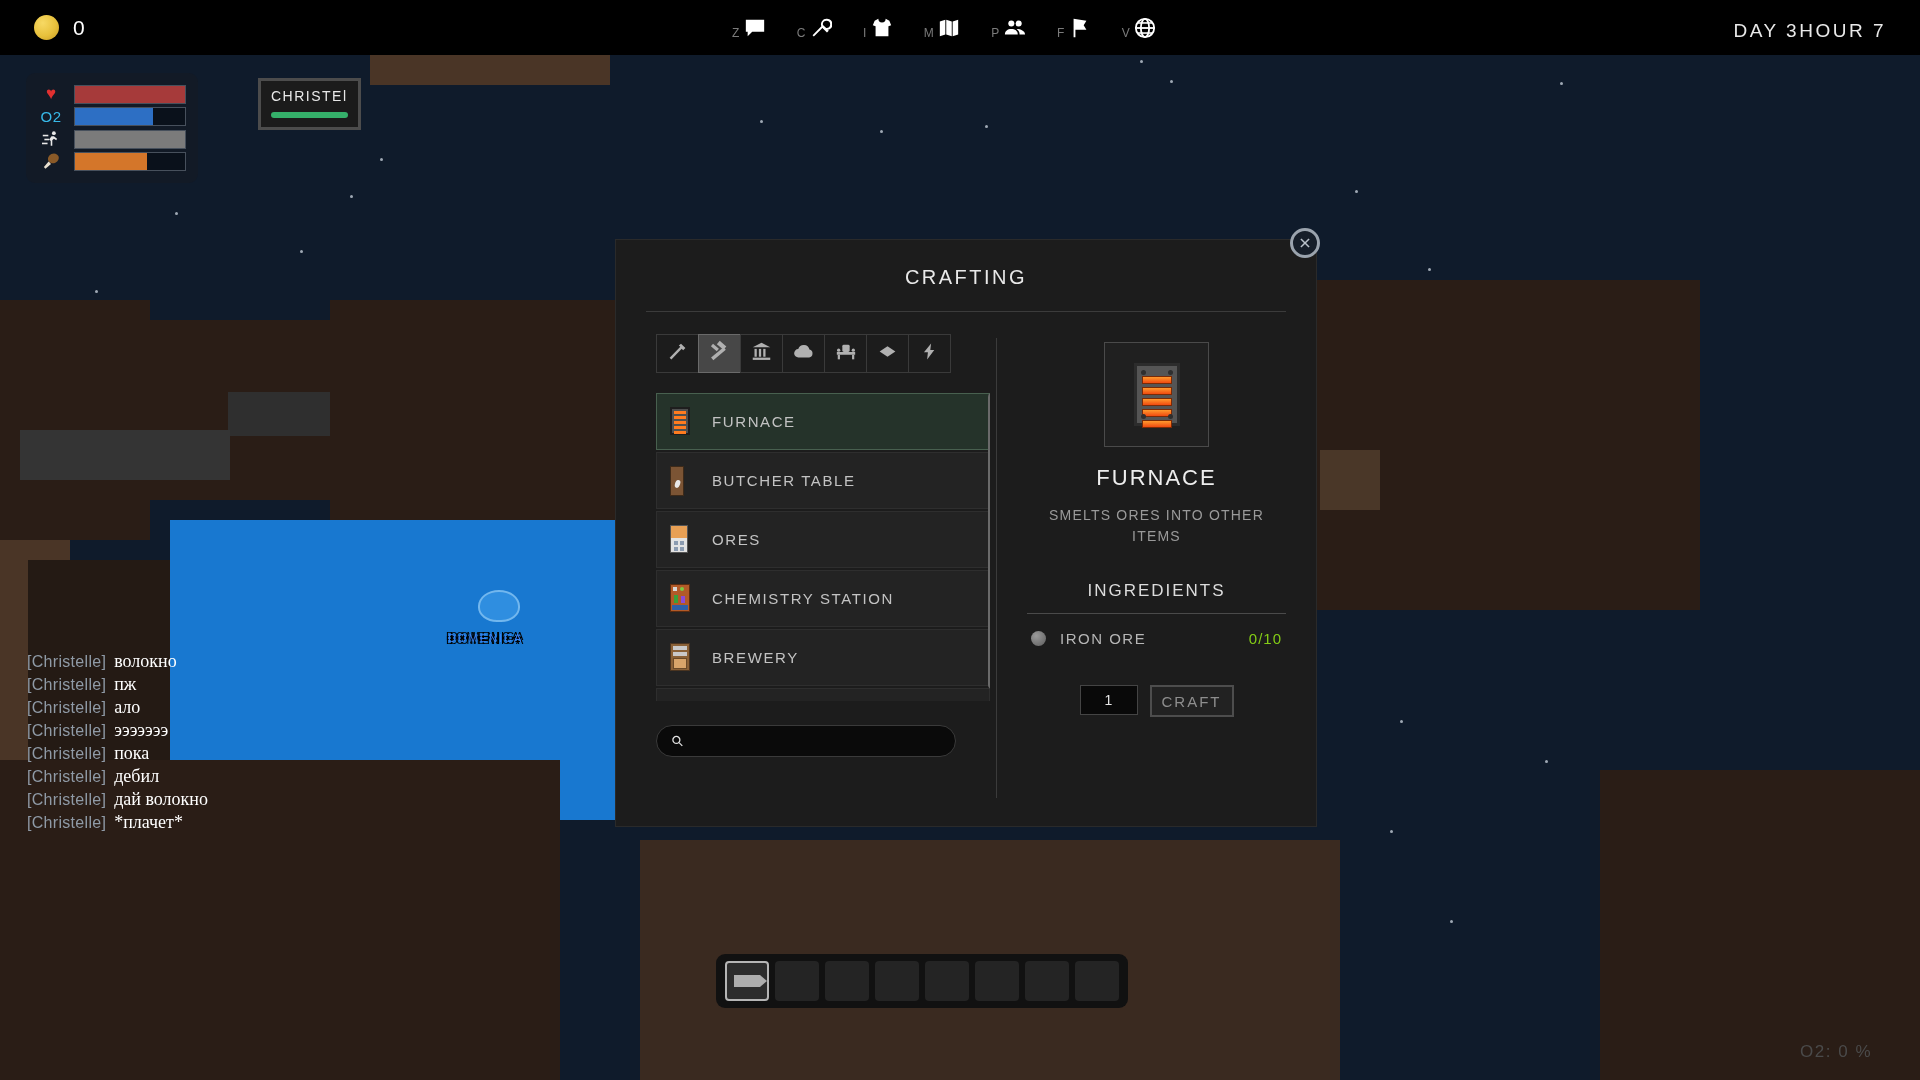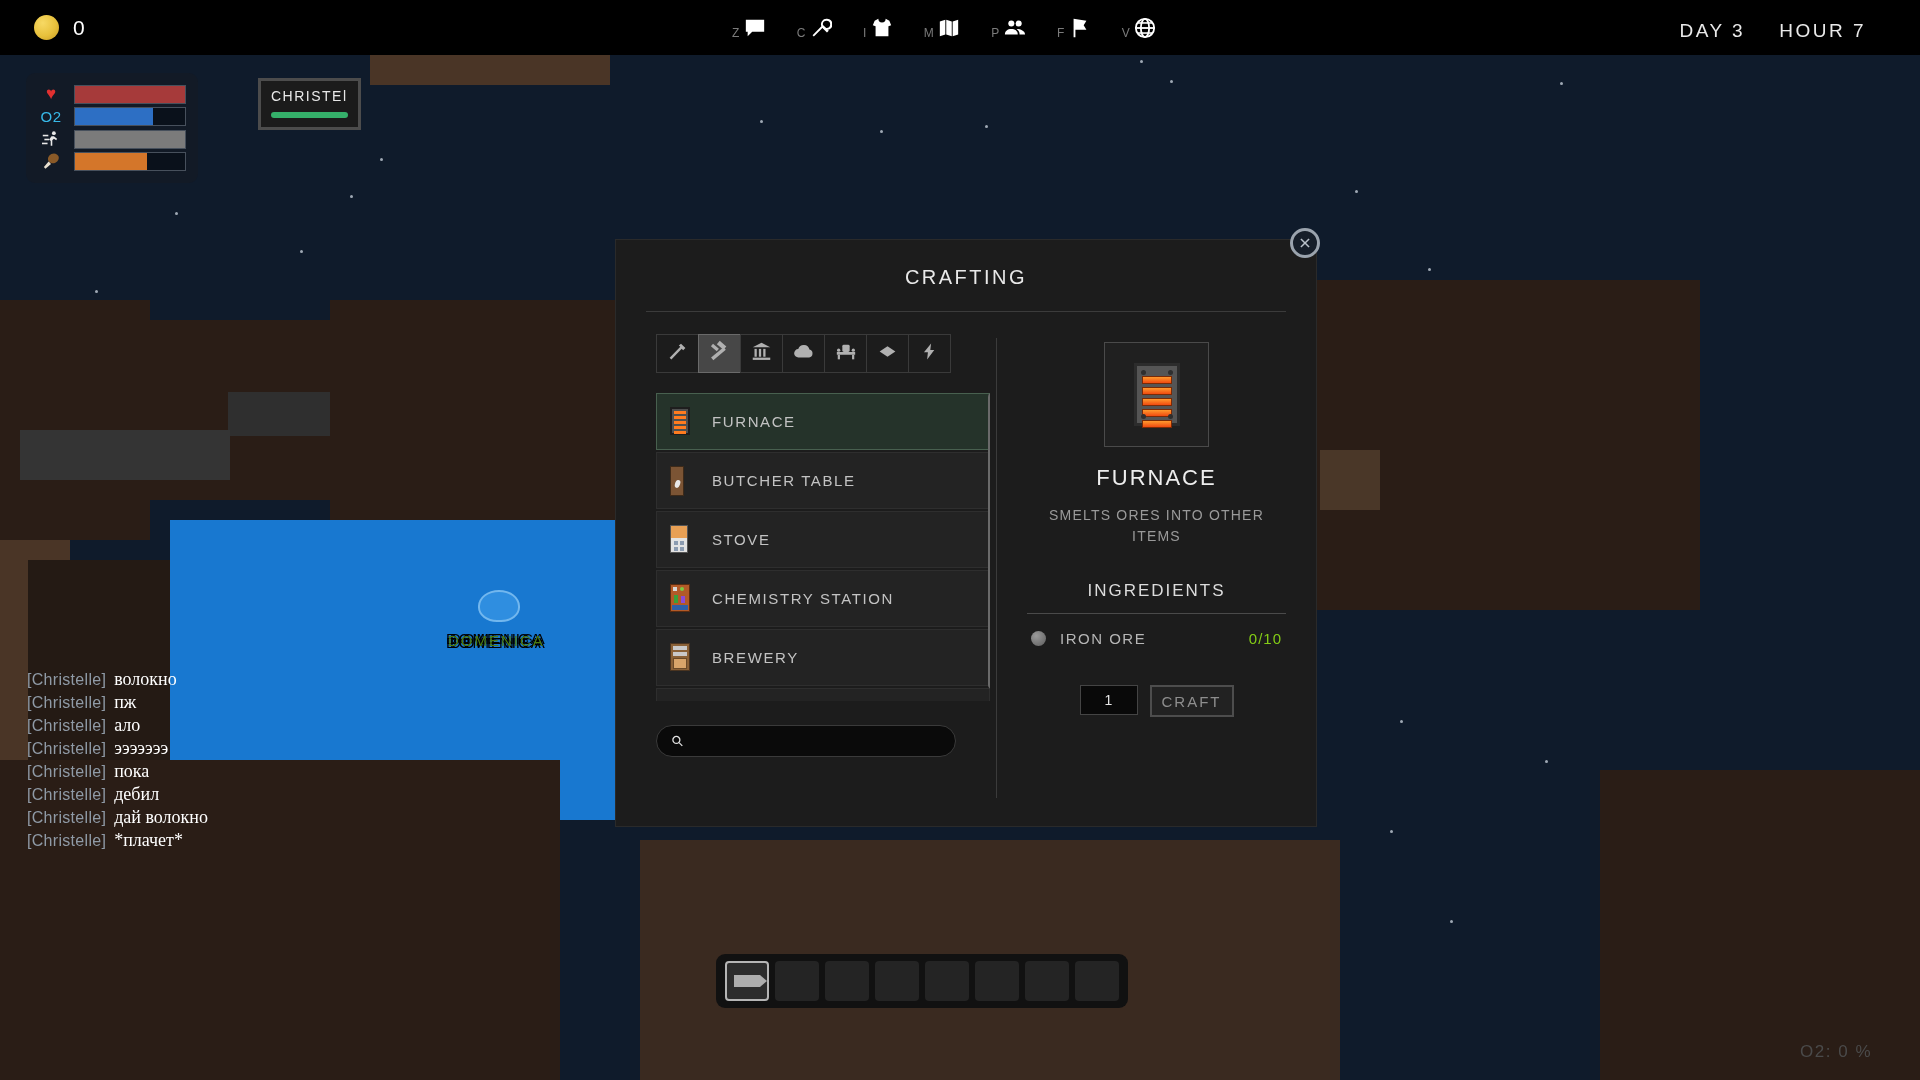--- a/index.html
+++ b/index.html
@@ -35,21 +35,21 @@
     background: radial-gradient(circle at 35% 32%, #f7d964 0%, #e8c13c 55%, #c79a20 100%);
   }
   .coin-count { color: #fff; font-size: 21px; letter-spacing: 1px; }
 
   .navicons { position: absolute; left: 732px; top: 0; height: 55px; display: flex; align-items: center; gap: 30px; }
   .navitem { position: relative; display: flex; align-items: flex-end; gap: 3px; cursor: pointer; }
   .navkey { color: #7b7b7b; font-size: 12px; line-height: 1; padding-bottom: 2px; letter-spacing: .5px; }
   .navglyph { width: 24px; height: 26px; display: flex; align-items: center; justify-content: center; }
   .navglyph svg { fill: #fff; }
 
-  .daytime { position: absolute; right: 54px; top: 0; height: 62px; display: flex; align-items: center; gap: 34px; }
+  .daytime { position: absolute; right: 34px; top: 0; height: 62px; display: flex; align-items: center; }
   .daytime span { color: #e9e9e9; font-size: 19px; letter-spacing: 2.5px; }
 
   
   .stats {
     position: absolute; left: 26px; top: 73px; width: 172px; height: 110px;
     background: #121a26; border-radius: 9px; padding: 11px 12px;
     display: flex; flex-direction: column; justify-content: space-between; z-index: 30;
   }
   .statrow { display: flex; align-items: center; gap: 10px; height: 20px; }
   .staticon { width: 26px; display: flex; align-items: center; justify-content: center; font-size: 15px; }
@@ -59,32 +59,32 @@
 
   
   .nameplate {
     position: absolute; background: #1b1b1b; border: 3px solid #4c4c4c;
     padding: 7px 10px 9px; z-index: 20; text-align: center;
   }
   .nameplate .nm { color: #e8e8e8; font-size: 14px; letter-spacing: 1.5px; white-space: nowrap; }
   .nameplate .hp { height: 6px; background: #35b06a; border-radius: 3px; margin-top: 8px; }
 
   .waterlabel {
-    position: absolute; color: #4d7c0f; font-size: 15px; letter-spacing: 2px;
+    position: absolute; color: #3b82f6; font-size: 11px; letter-spacing: 2px;
     text-shadow: 2px 2px 0 #000, -2px 2px 0 #000, 2px -2px 0 #000, -2px -2px 0 #000;
     z-index: 20;
   }
   .bubble {
     position: absolute; width: 42px; height: 32px;
     background: #2f8ee0; border: 2px solid #72b7ee; border-radius: 50% 50% 45% 45%;
     z-index: 19;
   }
 
   
-  .chat { position: absolute; left: 27px; bottom: 228px; z-index: 25; }
+  .chat { position: absolute; left: 27px; bottom: 246px; z-index: 25; }
   .chatline { font-size: 16px; line-height: 23px; white-space: nowrap; }
   .chatname { color: #8f9aa6; font-family: "Liberation Sans", sans-serif; letter-spacing: .3px; }
   .chattext { color: #fff; font-family: "Liberation Serif", serif; font-size: 18px; margin-left: 8px; }
 
   
   .minimap {
     position: absolute; right: 24px; top: 73px; width: 246px; height: 200px;
     background: #16202e; border: 2px solid #3a4654; z-index: 30; overflow: hidden;
   }
   .mm-rock { position: absolute; background: #3a2a20; }
@@ -483,21 +483,21 @@
                   <div style="width:18px;height:28px;background:#e3e3e3;border:1px solid #555;">
                     <div style="height:12px;background:#e8a055;"></div>
                     <div style="display:grid;grid-template-columns:1fr 1fr;gap:2px;padding:3px;">
                       <div style="height:4px;background:#8b9bb0;"></div>
                       <div style="height:4px;background:#8b9bb0;"></div>
                       <div style="height:4px;background:#8b9bb0;"></div>
                       <div style="height:4px;background:#8b9bb0;"></div>
                     </div>
                   </div>
                 </div>
-                <div class="recipe-name">STOVE</div>
+                <div class="recipe-name">ORES</div>
               </div>
               <div class="recipe">
                 <div class="ricon">
                   <div style="width:20px;height:28px;background:#b25a28;border:1px solid #5a2c10;position:relative;">
                     <div style="position:absolute;left:2px;top:2px;width:4px;height:4px;background:#d8d8d8;"></div>
                     <div style="position:absolute;left:9px;top:2px;width:4px;height:4px;background:#7ac943;border-radius:50%;"></div>
                     <div style="position:absolute;left:3px;top:10px;width:4px;height:8px;background:#3aa03a;"></div>
                     <div style="position:absolute;left:10px;top:11px;width:4px;height:7px;background:#8a4bd8;"></div>
                     <div style="position:absolute;left:1px;bottom:1px;right:1px;height:5px;background:#2e5fa8;"></div>
                   </div>

